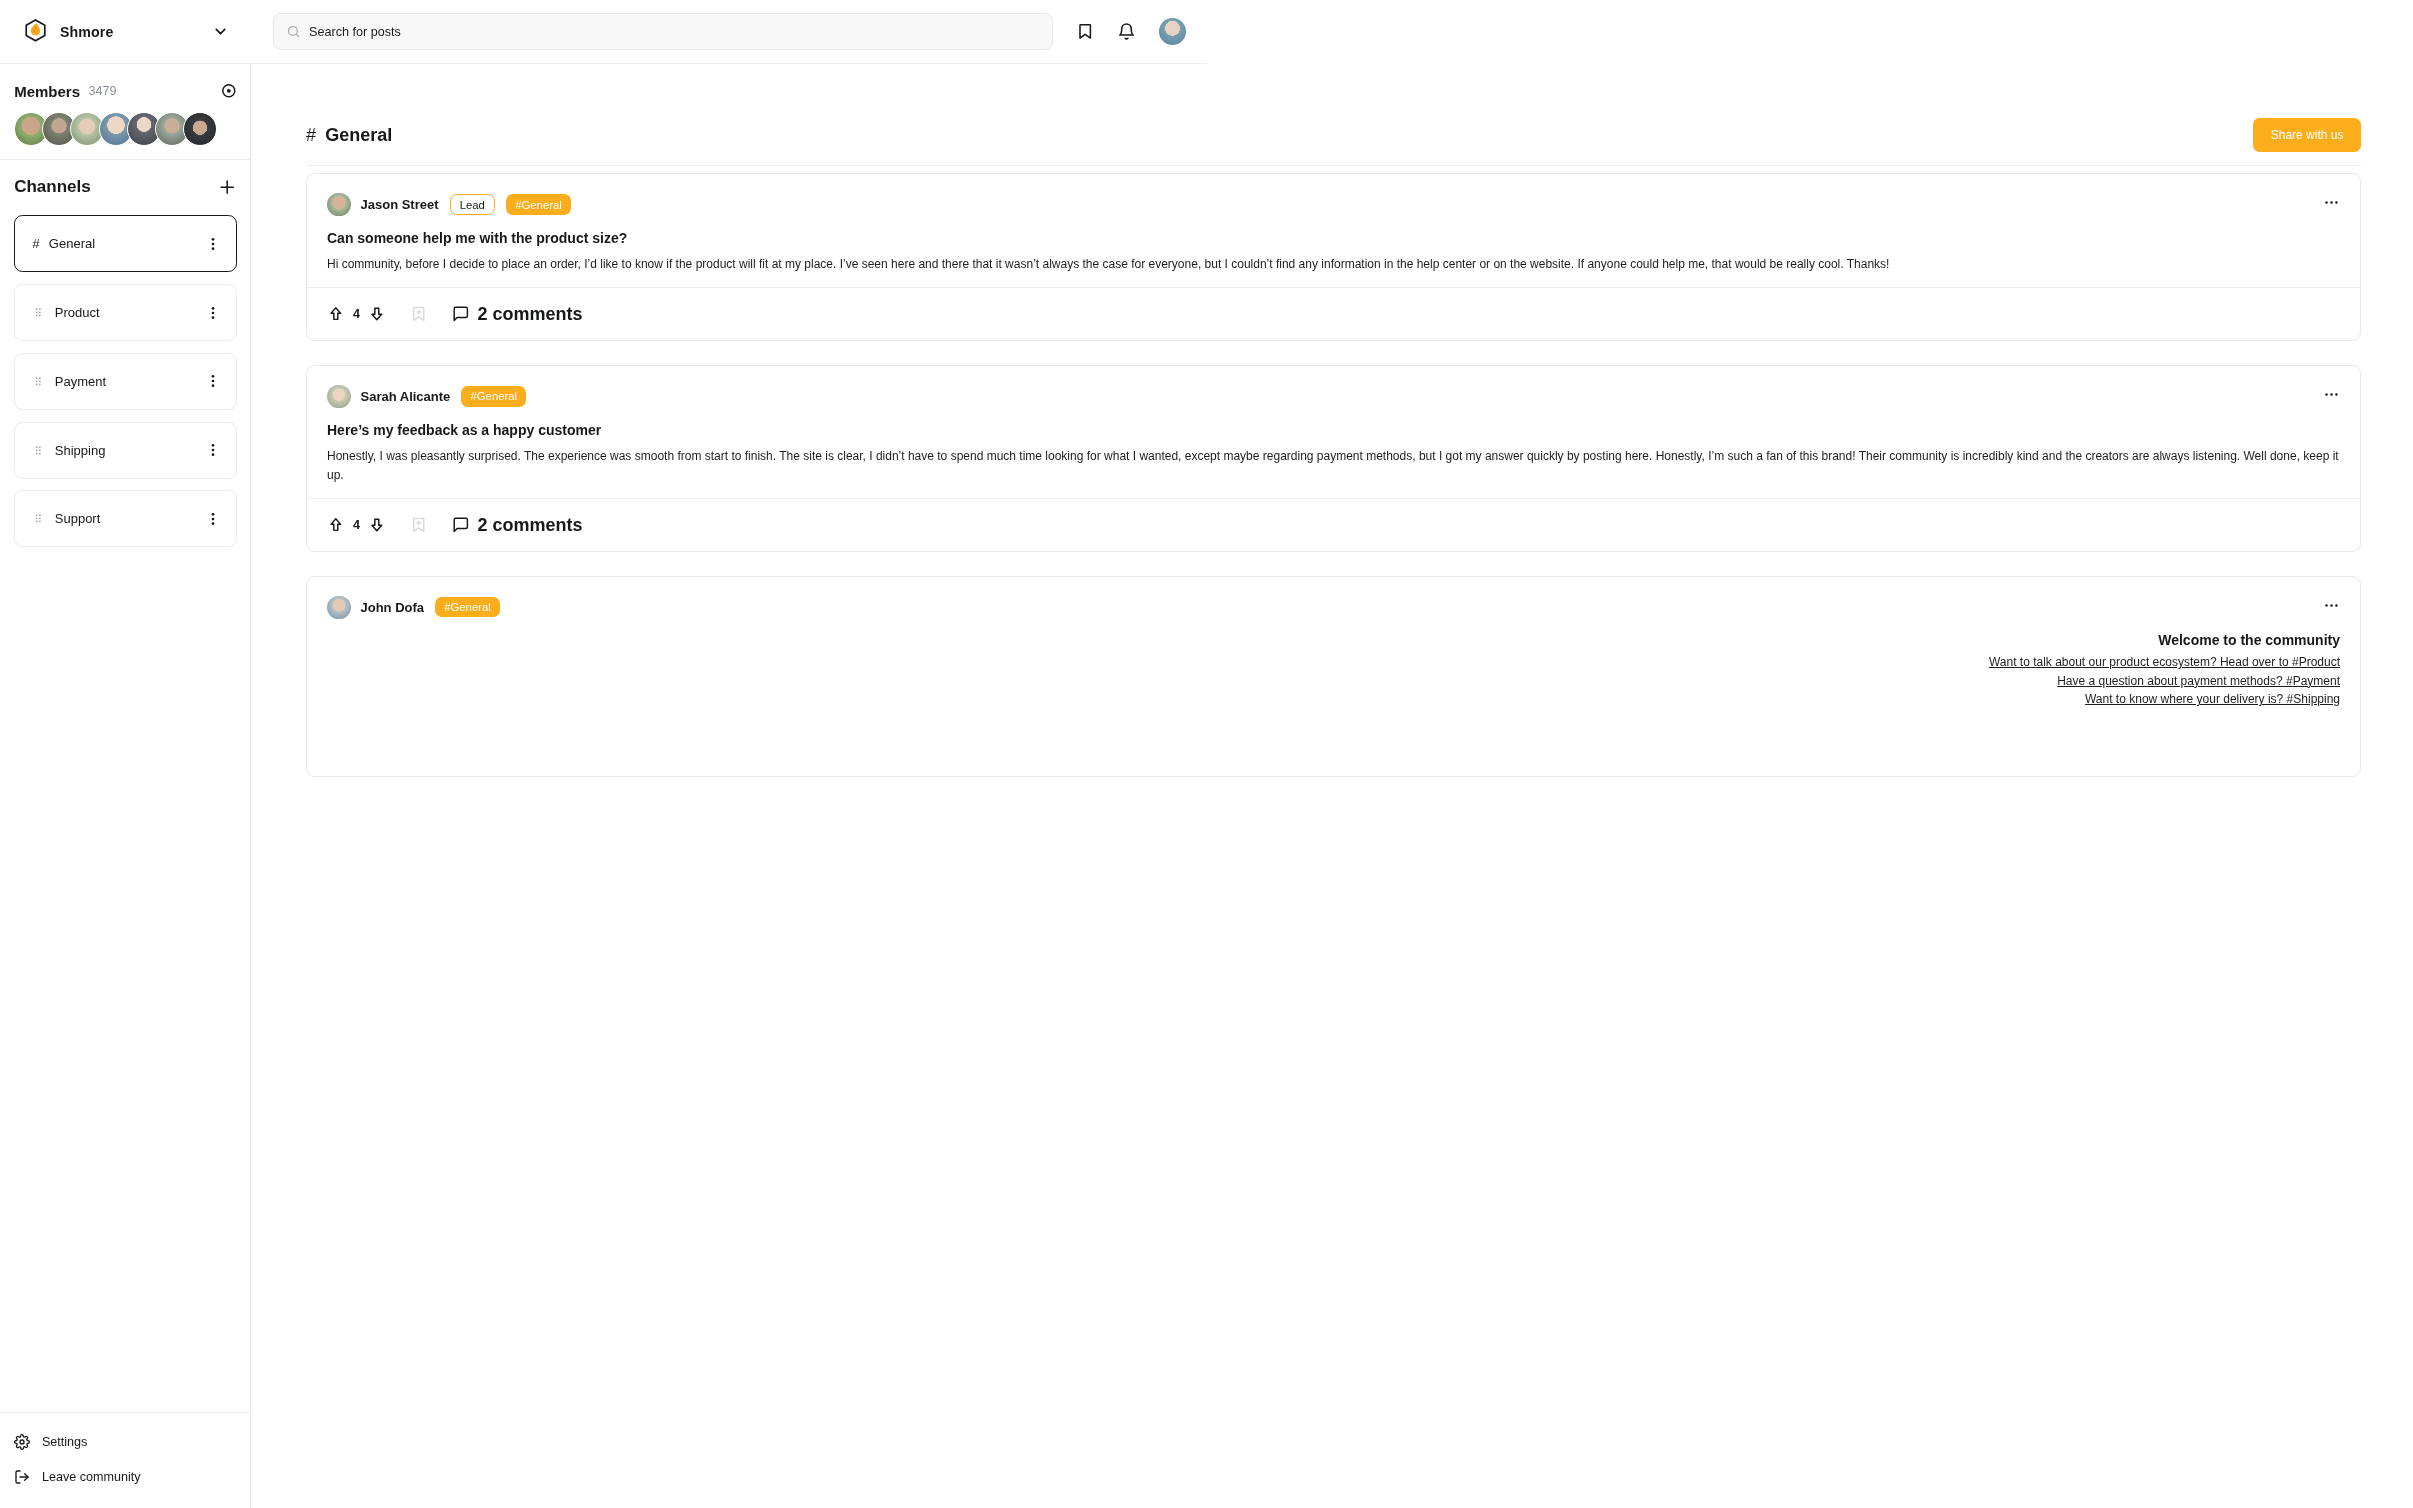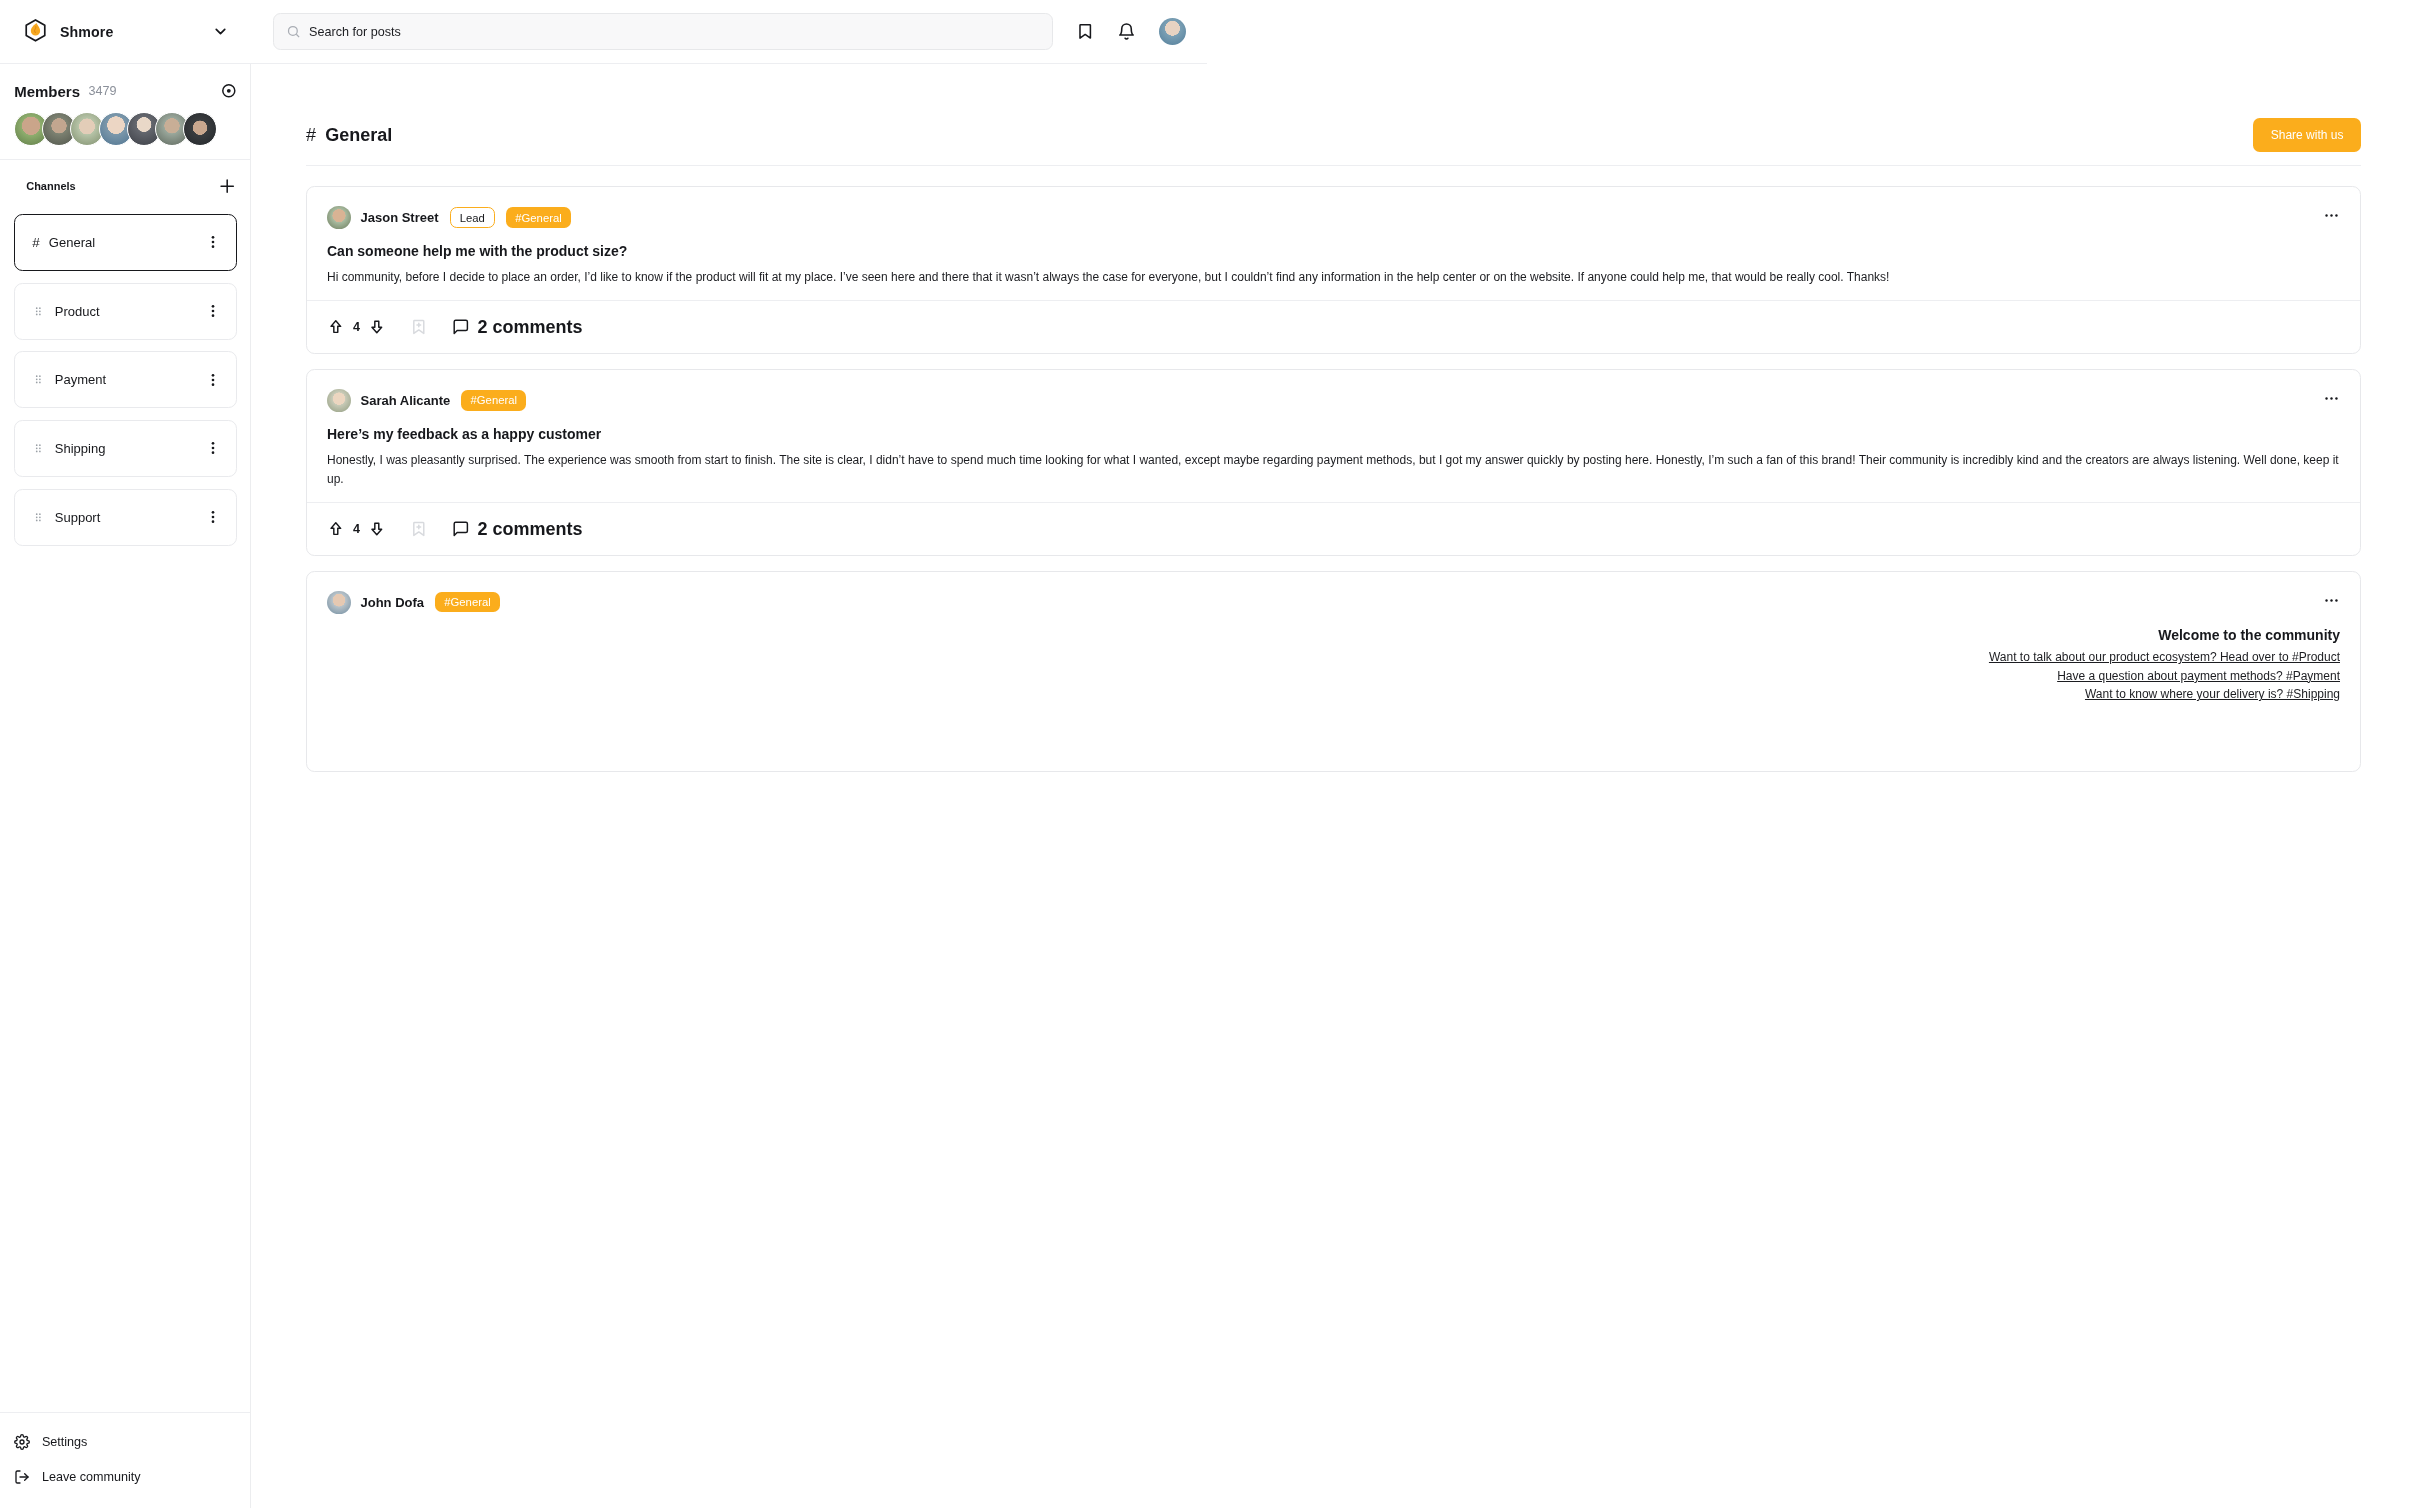--- a/index.html
+++ b/index.html
@@ -37,21 +37,21 @@
   .members { padding:18.4px 12.6px 13.4px 14.2px; border-bottom:0.8px solid #EDEEF1; }
   .members-head { display:flex; align-items:center; }
   .members-title { font-size:15px; font-weight:700; }
   .members-count { font-size:12.6px; color:#8B909A; margin-left:8.4px; font-weight:400; }
   .eye { margin-left:auto; display:flex; }
   .members-avatars { display:flex; margin-top:11.7px; }
   .members-avatars .avatar { width:34px; height:34px; border:1.7px solid #fff; margin-right:-5.9px; }
 
   .channels { padding:17px 13.4px 0 14.2px; }
   .channels-head { display:flex; align-items:center; margin-bottom:18.4px; }
-  .channels-title { font-size:11px; font-weight:700;margin-left:12px; }
+  .channels-title { font-size:17px; font-weight:700; }
   .plus { margin-left:auto; display:flex; }
   .chan-list { display:flex; flex-direction:column; gap:11.7px; }
   .chan-item { height:57px; border:0.8px solid #E9EAED; border-radius:8.4px; display:flex; align-items:center; padding:0 15px 0 17px; cursor:pointer; background:#fff; }
   .chan-item.selected { border:1.3px solid #17181C; }
   .chan-hash { font-size:13.4px; font-weight:500; margin-right:9.2px; }
   .chan-label { font-size:13px; font-weight:500; }
   .chan-drag { display:flex; margin-right:10px; }
   .chan-kebab { margin-left:auto; display:flex; cursor:pointer; }
 
   .side-bottom { margin-top:auto; border-top:0.8px solid #EDEEF1; padding:11.7px 14.2px 13.4px; }
@@ -60,21 +60,21 @@
   .side-row-label { font-size:12.6px; margin-left:11.7px; font-weight:400; }
 
   
   .main { position:absolute; left:251px; top:64px; right:0; bottom:0; overflow:hidden; padding:54px 52px 0 55px; }
   .main-head { display:flex; align-items:center; height:34px; }
   .page-title { font-size:18px; font-weight:700; display:flex; align-items:baseline; }
   .page-title .hash { font-weight:500; margin-right:9.2px; }
   .share-btn { margin-left:auto; height:34px; padding:0 17.6px; background:var(--accent); color:#fff; border:none; border-radius:6.7px; font-family:inherit; font-size:12px; cursor:pointer; }
   .head-divider { border-bottom:0.8px solid #EDEEF1; margin-top:13.4px; }
 
-  .posts { display:flex; flex-direction:column; gap:15px; margin-top:20px; }
+  .posts { display:flex; flex-direction:column; gap:24px; margin-top:7px; }
   .post { border:0.8px solid #E7E8EB; border-radius:8.4px; position:relative; background:#fff; }
   .post-head { display:flex; align-items:center; padding:18.4px 20px 0; }
   .post-head .avatar { width:23.5px; height:23.5px; flex:0 0 23.5px; }
   .post-author { font-size:13px; font-weight:700; margin-left:10px; }
   .lead-badge { margin-left:11px; border:1.3px solid var(--accent); border-radius:6.7px; padding:3.4px 9.2px; font-size:11.3px; background:#fff; color:#17181C; }
   .tag { margin-left:11px; background:var(--accent); color:#fff; border-radius:6.7px; padding:4.2px 9.2px; font-size:11.3px; }
   .post-kebab { position:absolute; top:20px; right:20px; display:flex; cursor:pointer; }
   .post-title { padding:13.4px 20px 0; font-size:14px; font-weight:700; }
   .post-body { padding:0 20px; margin-top:9.2px; font-size:12px; line-height:19px; color:#1C1D21; }
   .post-body.lines { margin-top:5px; line-height:18.4px;text-decoration:underline; }

